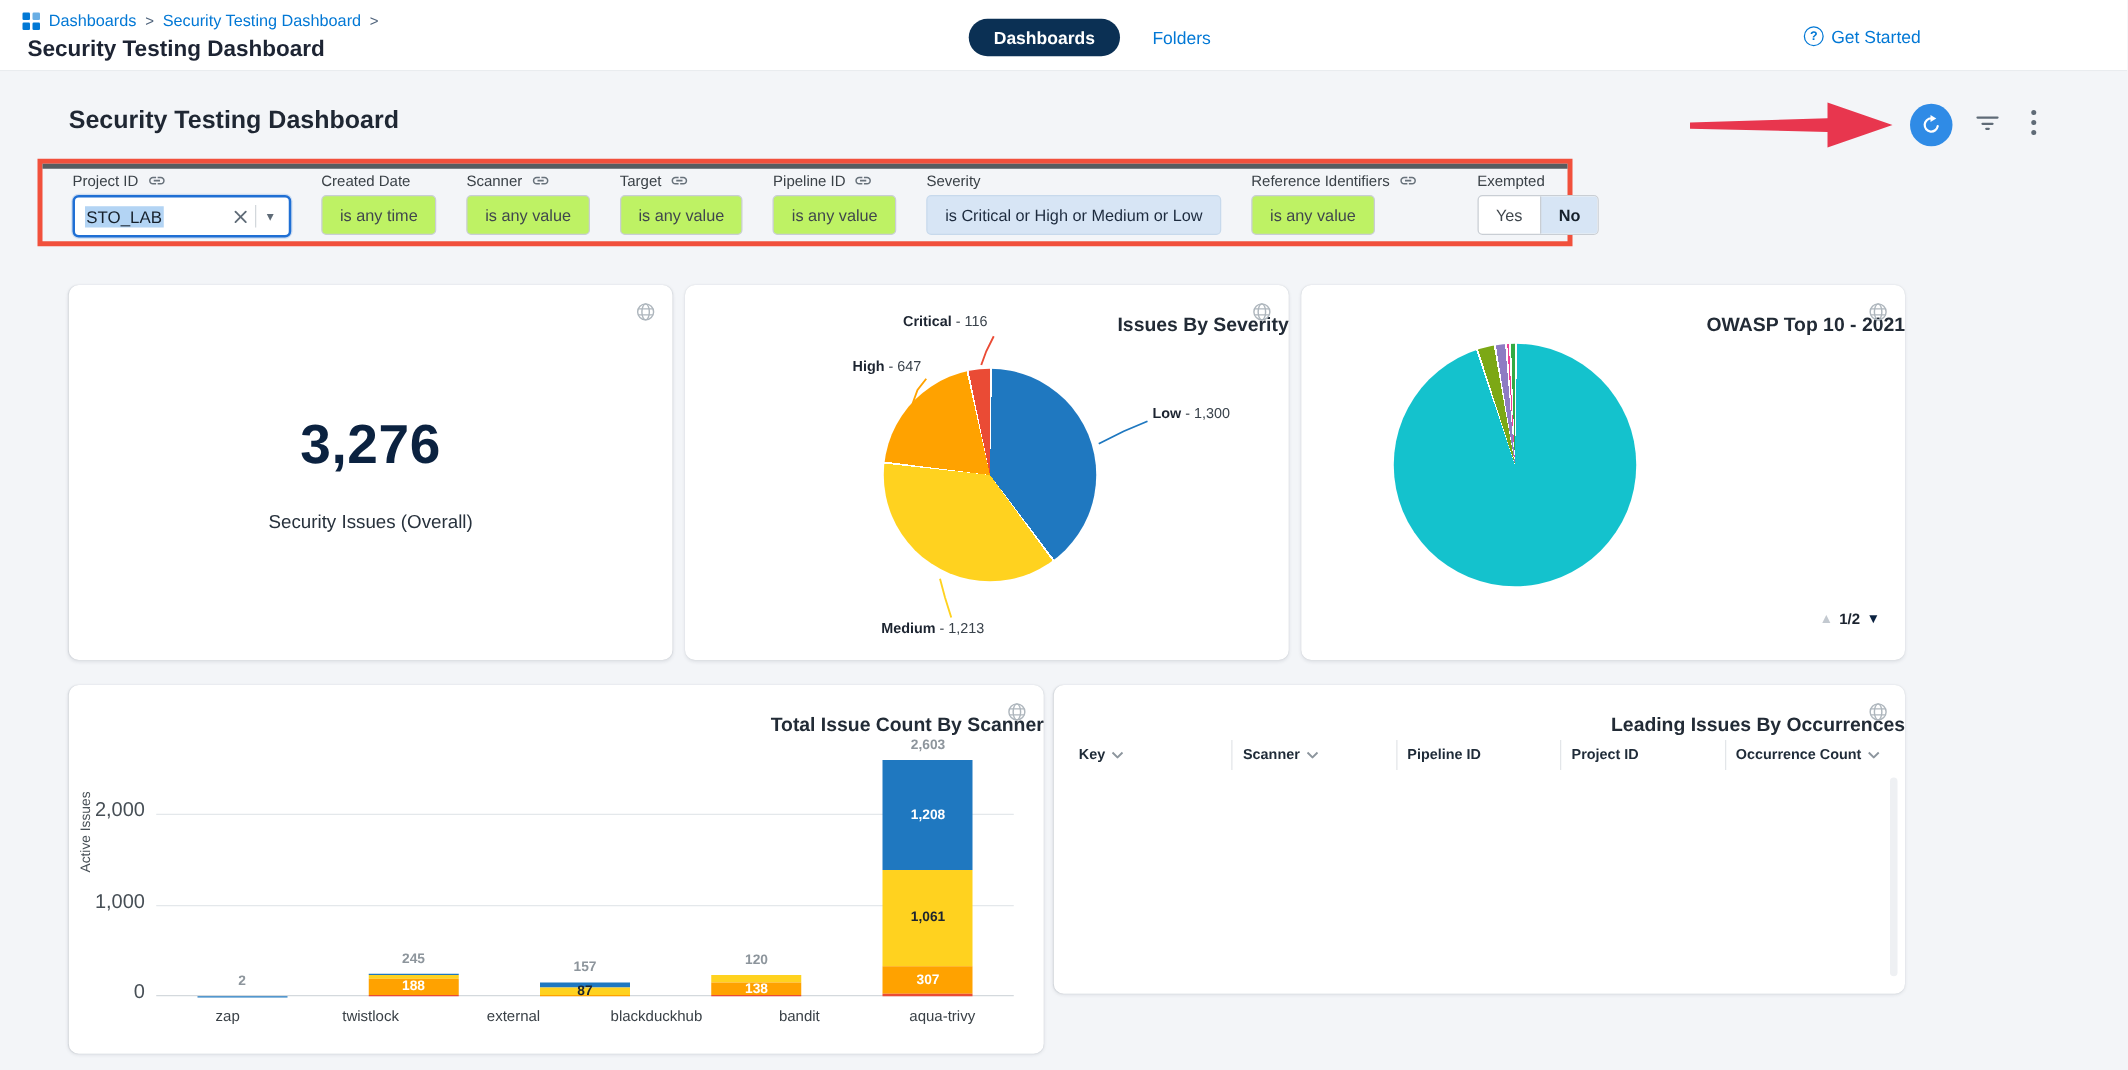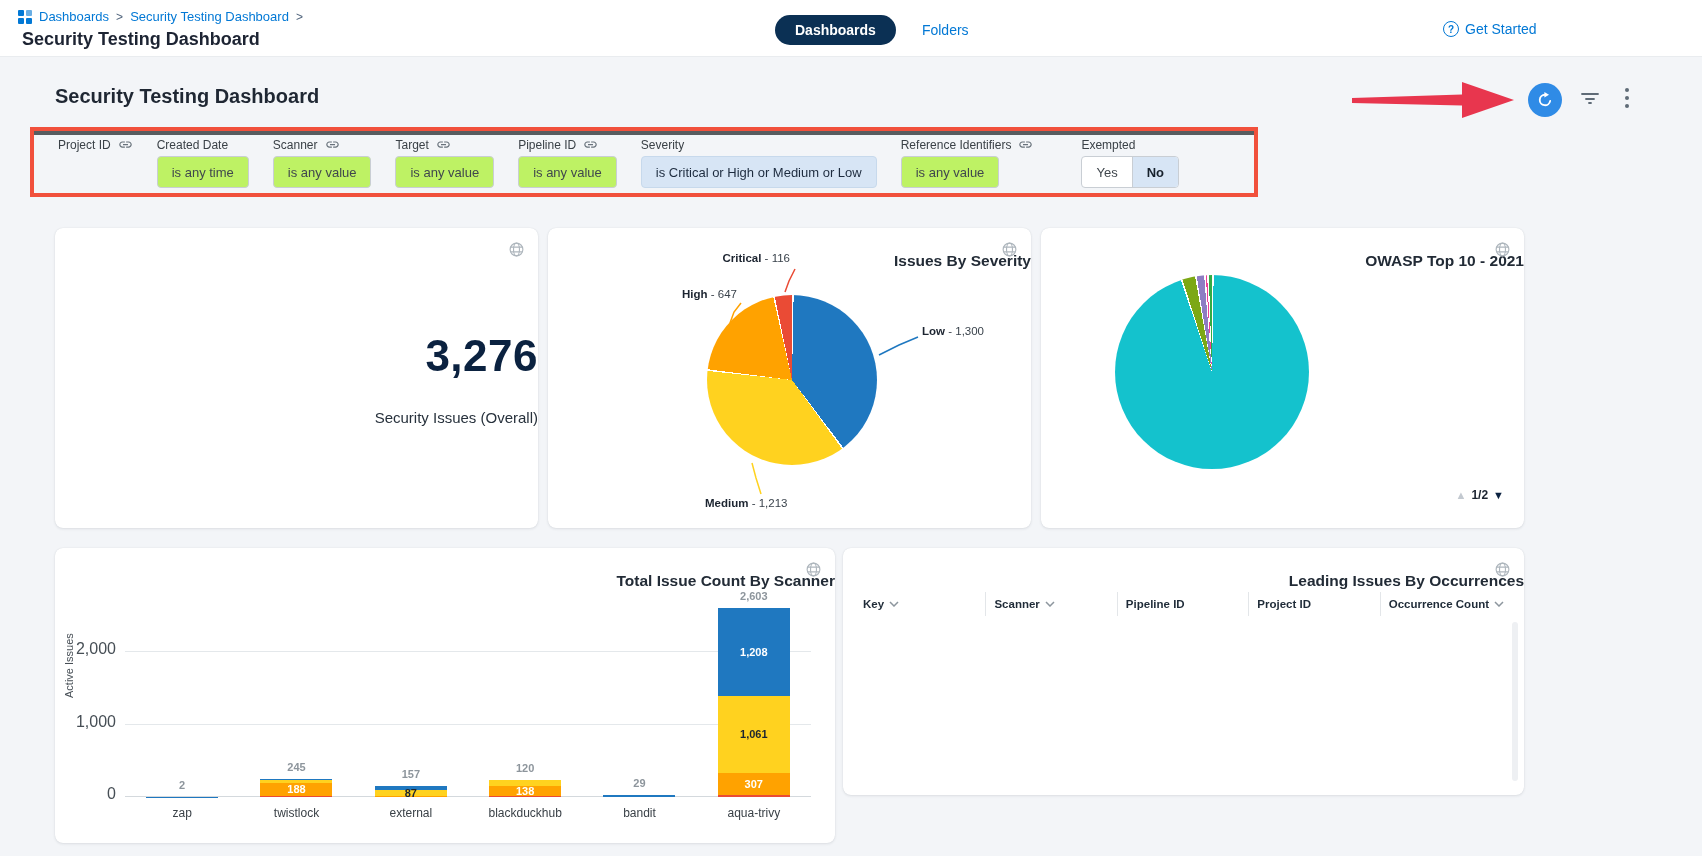--- a/index.html
+++ b/index.html
@@ -48,21 +48,21 @@
   .seg { display:flex; height:32px; border:1px solid #c9ced4; border-radius:4px; overflow:hidden; background:#fff; }
   .seg .opt { padding:0 14px; display:flex; align-items:center; font-size:13px; color:#40474d; cursor:pointer; }
   .seg .opt.on { background:#d7e5f5; color:#16202b; font-weight:700; border-left:1px solid #c9ced4; }
 
   
   .card { position:absolute; background:#fff; border-radius:8px; box-shadow:0 1px 3px rgba(25,39,60,.10), 0 0 1px rgba(25,39,60,.12); }
   .card-title { position:absolute; left:0; right:0; top:24px; text-align:right; font-size:15.5px; font-weight:700; color:#222b36; }
   .globe { position:absolute; top:13px; right:13px; }
 
   #card-metric { left:55px; top:171px; width:483px; height:300px; }
-  .metric-wrap { position:absolute; inset:0; display:flex; flex-direction:column; align-items:flex-end; justify-content:center; gap:28px; }
+  .metric-wrap { position:absolute; inset:0; display:flex; flex-direction:column; align-items:center; justify-content:center; gap:28px; }
   .metric-num { font-size:44px; font-weight:600; color:#0b2240; letter-spacing:.5px; }
   .metric-label { font-size:15px; color:#27313c; }
 
   #card-sev { left:548px; top:171px; width:483px; height:300px; }
   .pie { position:absolute; border-radius:50%; cursor:pointer; }
   #sev-pie { left:159px; top:67px; width:170px; height:170px; }
   .callout { position:absolute; font-size:11.5px; white-space:nowrap; }
   .co-name { font-weight:700; color:#1c2430; }
   .co-val { color:#39424b; }
   .co-val::before { content:" - "; }
@@ -162,20 +162,36 @@
 
     <div class="filter-annot">
       <div class="filter-bar">
 
         <div class="fgroup">
           <div class="flabel">
             <span>Project ID</span>
             <svg width="15" height="15" viewBox="0 0 24 24">
                 <path fill="#68727b" d="M3.9 12c0-1.7 1.4-3.1 3.1-3.1h4V7H7c-2.8 0-5 2.2-5 5s2.2 5 5 5h4v-1.9H7c-1.7 0-3.1-1.4-3.1-3.1zM8 13h8v-2H8v2zm9-6h-4v1.9h4c1.7 0 3.1 1.4 3.1 3.1s-1.4 3.1-3.1 3.1h-4V17h4c2.8 0 5-2.2 5-5s-2.2-5-5-5z"></path>
               </svg>
+          </div>
+          <div class="fctl-row">
+            <div class="combo">
+              <span class="val">STO_LAB</span>
+              <span class="spacer"></span>
+              <span class="clear">
+                <svg width="11" height="11" viewBox="0 0 12 12">
+                    <g stroke="#5f6b77" stroke-width="1.6" stroke-linecap="round">
+                      <line x1="1.5" y1="1.5" x2="10.5" y2="10.5"></line>
+                      <line x1="10.5" y1="1.5" x2="1.5" y2="10.5"></line>
+                    </g>
+                  </svg>
+              </span>
+              <span class="vdiv"></span>
+              <span class="caret">▾</span>
+            </div>
           </div>
         </div>
 
         <div class="fgroup">
           <div class="flabel">
               <span>Created Date</span>
             </div>
           <div class="fctl-row">
               <div class="fbtn">is any time</div>
             </div>
@@ -372,26 +388,20 @@
                 <div class="bseg" style="height: 0.87px; background: rgb(234, 75, 53);"></div>
                 <div class="bseg" style="height: 10.005px; background: rgb(255, 162, 0);">
                   <span style="color: rgb(255, 255, 255);">138</span>
                 </div>
                 <div class="bseg" style="height: 6.525px; background: rgb(255, 210, 31);"></div>
               </div>
               <div class="btotal" style="bottom: 23.4px;">120</div>
             </div>
             <div class="bcol">
               <div class="bstack">
-                <div class="bseg" style="height: 2.1025px; background: rgb(31, 120, 192);"></div>
-              </div>
-              <div class="btotal" style="bottom: 8.1025px;">29</div>
-            </div>
-            <div class="bcol">
-              <div class="bstack">
                 <div class="bseg" style="height: 1.9575px; background: rgb(234, 75, 53);"></div>
                 <div class="bseg" style="height: 22.2575px; background: rgb(255, 162, 0);">
                   <span style="color: rgb(255, 255, 255);">307</span>
                 </div>
                 <div class="bseg" style="height: 76.9225px; background: rgb(255, 210, 31);">
                   <span style="color: rgb(28, 36, 48);">1,061</span>
                 </div>
                 <div class="bseg" style="height: 87.58px; background: rgb(31, 120, 192);">
                   <span style="color: rgb(255, 255, 255);">1,208</span>
                 </div>

